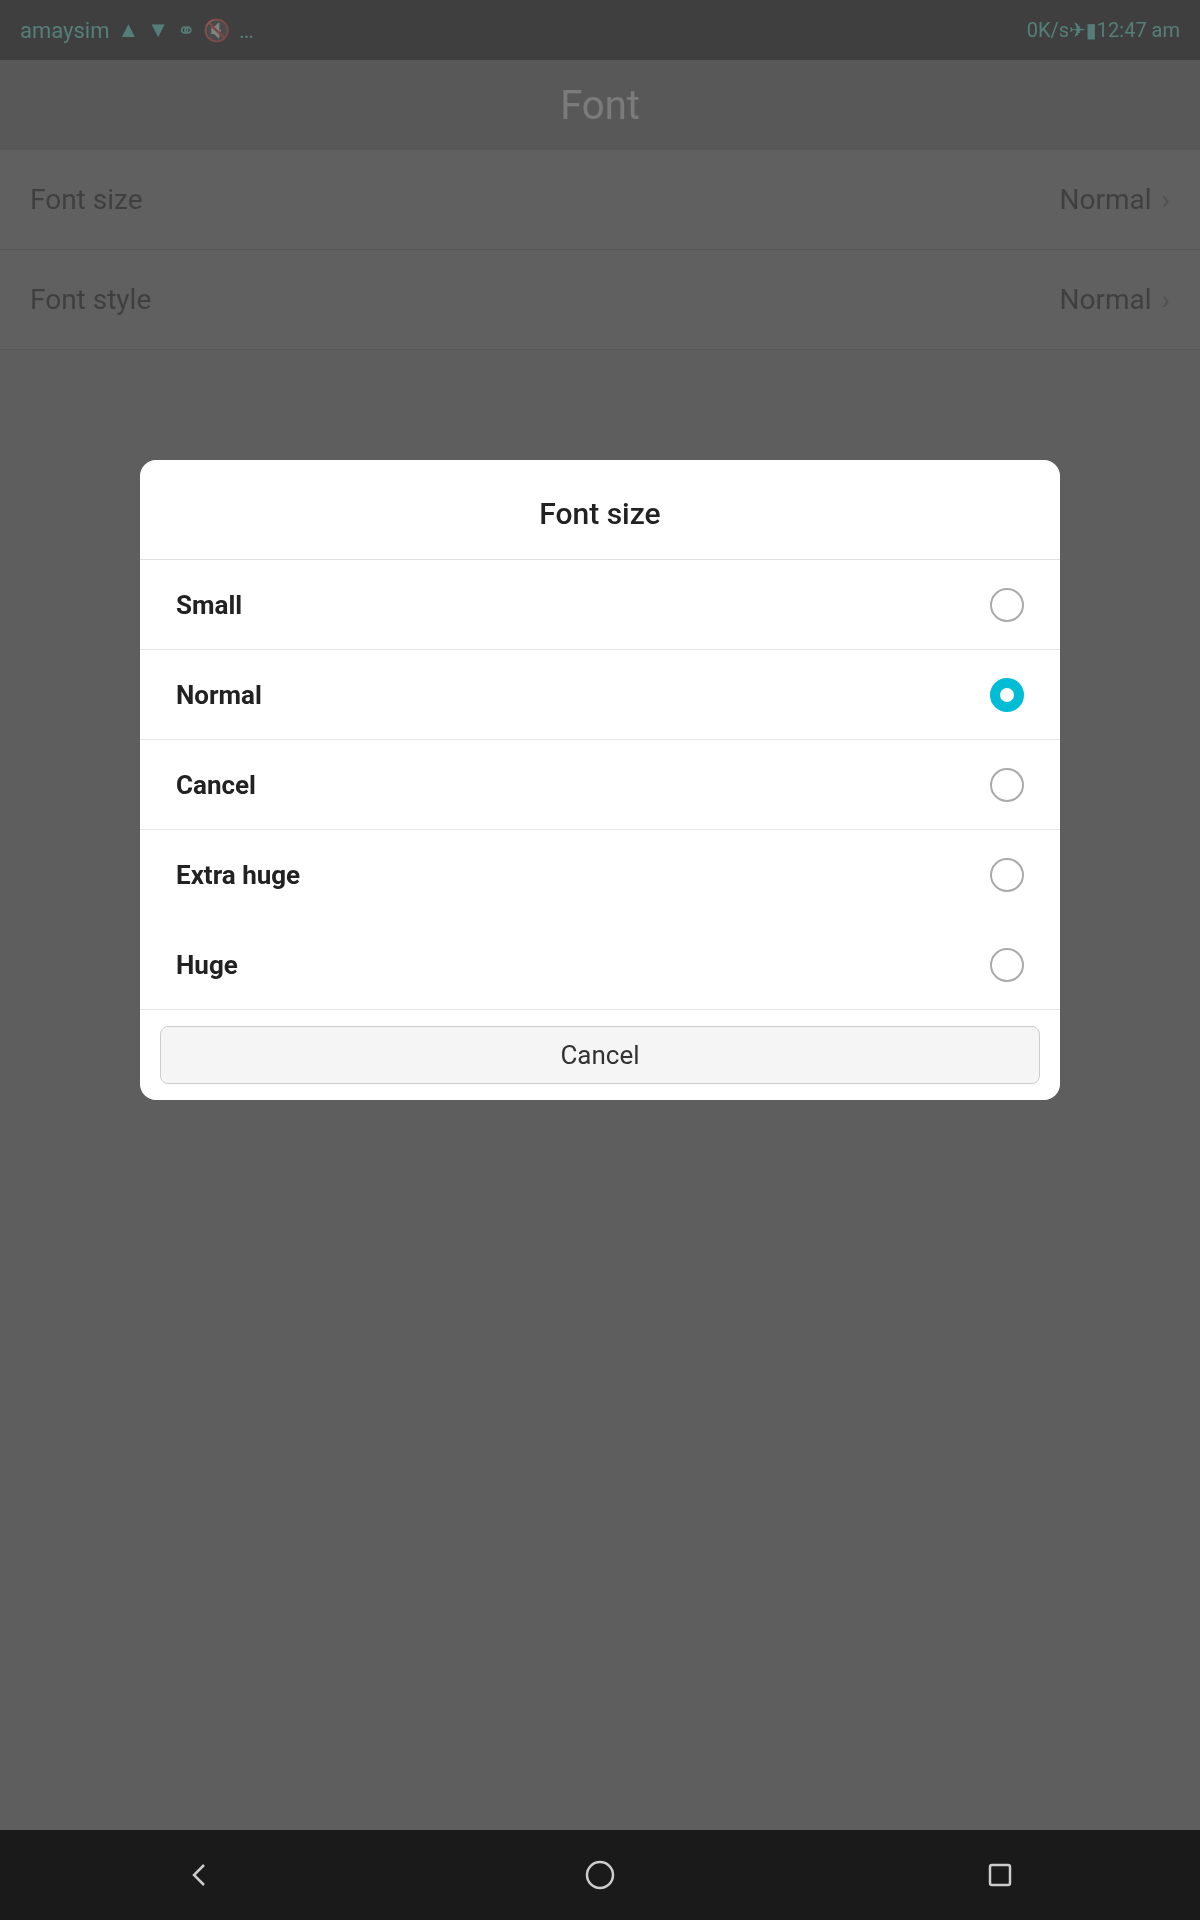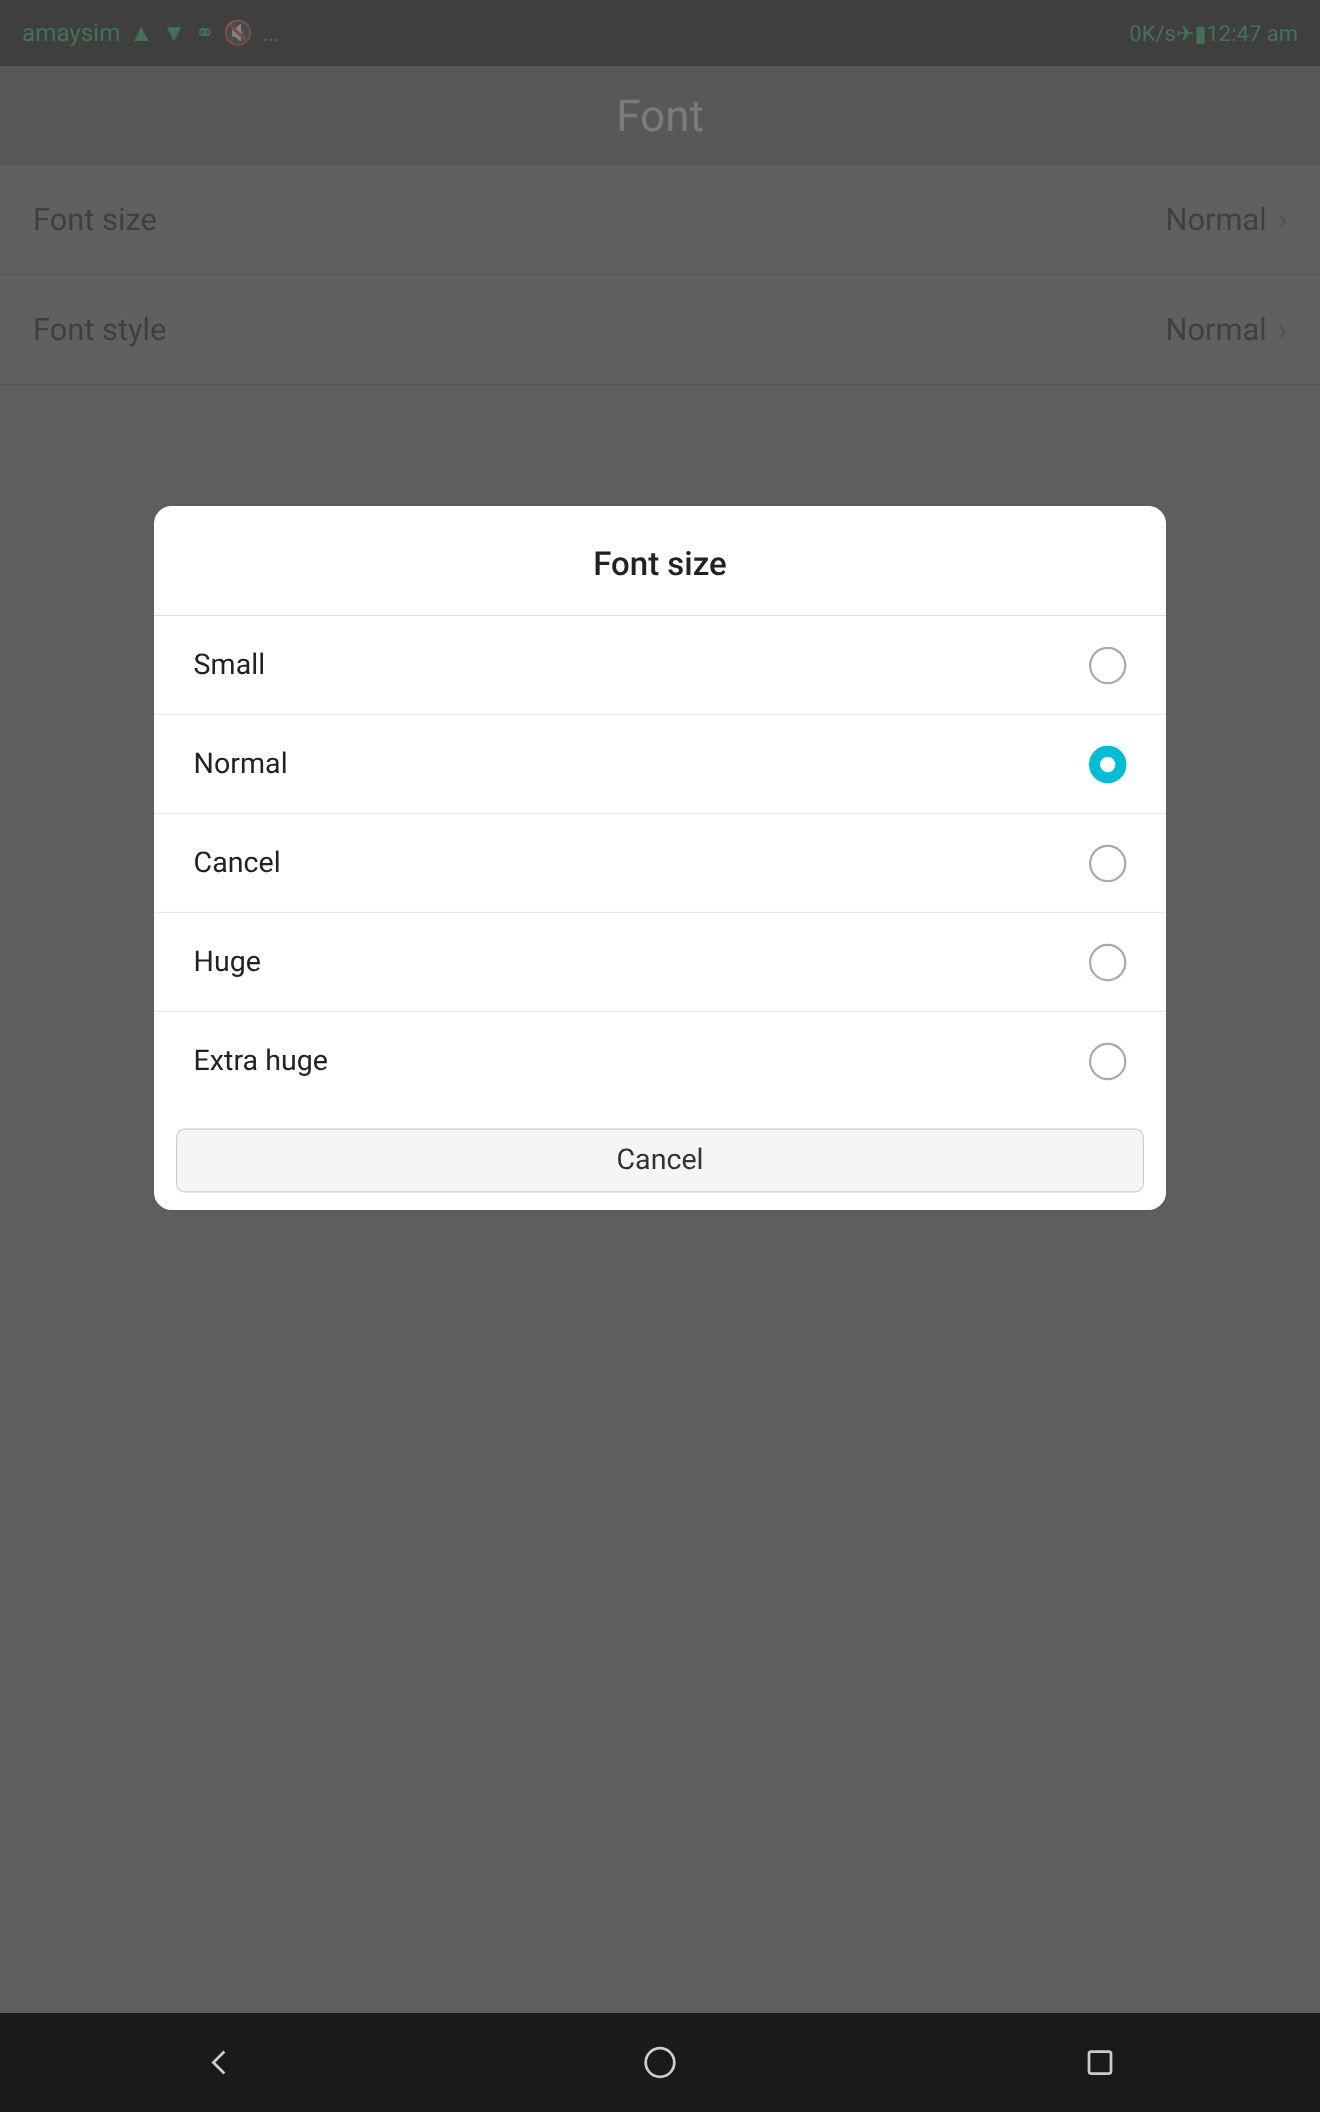--- a/index.html
+++ b/index.html
@@ -19,21 +19,21 @@
 
     
     .status-bar {
       width: 100%;
       height: 60px;
       background-color: #1a1a1a;
       display: flex;
       align-items: center;
       justify-content: space-between;
       padding: 0 20px;
-      color: #22c55e;
+      color: #5eead4;
       font-size: 22px;
     }
 
     .status-bar-left {
       display: flex;
       align-items: center;
       gap: 8px;
     }
 
     .status-bar-right {
@@ -138,21 +138,21 @@
       justify-content: space-between;
       padding: 0 36px;
       border-bottom: 1px solid #e8e8e8;
       cursor: pointer;
       background-color: #ffffff;
     }
 
     .option-label {
       font-size: 26px;
       color: #222222;
-      font-weight: 400;
+      font-weight: 700;
     }
 
     .radio-btn {
       width: 34px;
       height: 34px;
       border-radius: 50%;
       border: 2px solid #aaaaaa;
       display: flex;
       align-items: center;
       justify-content: center;
@@ -272,27 +272,27 @@
     <div class="dialog-option">
       <span class="option-label">Normal</span>
       <div class="radio-btn selected"></div>
     </div>
 
     <div class="dialog-option">
       <span class="option-label">Cancel</span>
       <div class="radio-btn"></div>
     </div>
 
+    <div class="dialog-option" style="border-bottom: none;">
+      <span class="option-label">Extra huge</span>
+      <div class="radio-btn"></div>
+    </div>
+
     <div class="dialog-option">
       <span class="option-label">Huge</span>
-      <div class="radio-btn"></div>
-    </div>
-
-    <div class="dialog-option" style="border-bottom: none;">
-      <span class="option-label">Extra huge</span>
       <div class="radio-btn"></div>
     </div>
 
   </div>
 
   <div class="dialog-cancel">Cancel</div>
 </div>
 
 <div class="nav-bar">
   <div class="nav-btn">

